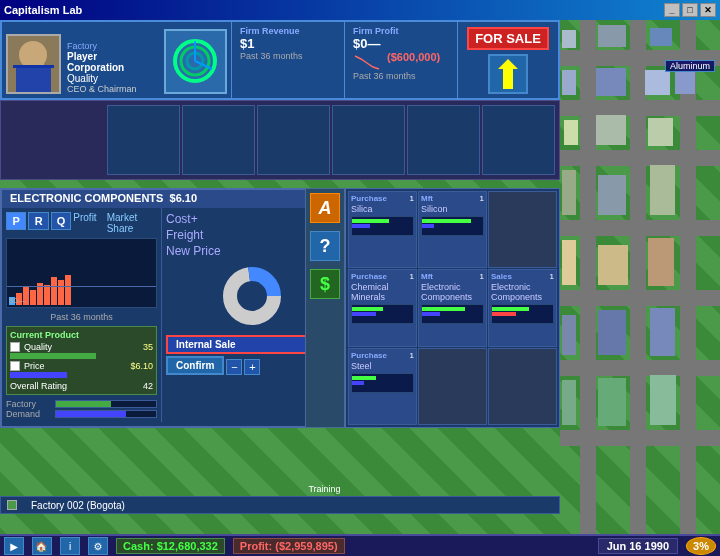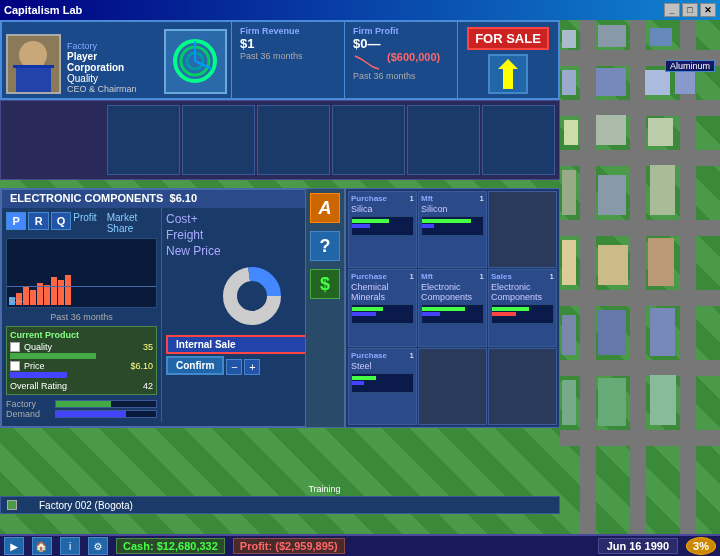--- a/index.html
+++ b/index.html
@@ -411,21 +411,21 @@
       bottom: 42px; left: 0;
       width: 560px;
       height: 18px;
       background: #1a3a6a;
       border: 1px solid #3a5a9a;
       color: white;
       font-size: 10px;
       display: flex;
       align-items: center;
       padding: 0 6px;
-      gap: 22px;
+      gap: 14px;
     }
 
     .factory-checkbox {
       width: 10px; height: 10px;
       background: #4a9a4a;
       border: 1px solid #aaa;
     }
 
     
     #statusbar {

